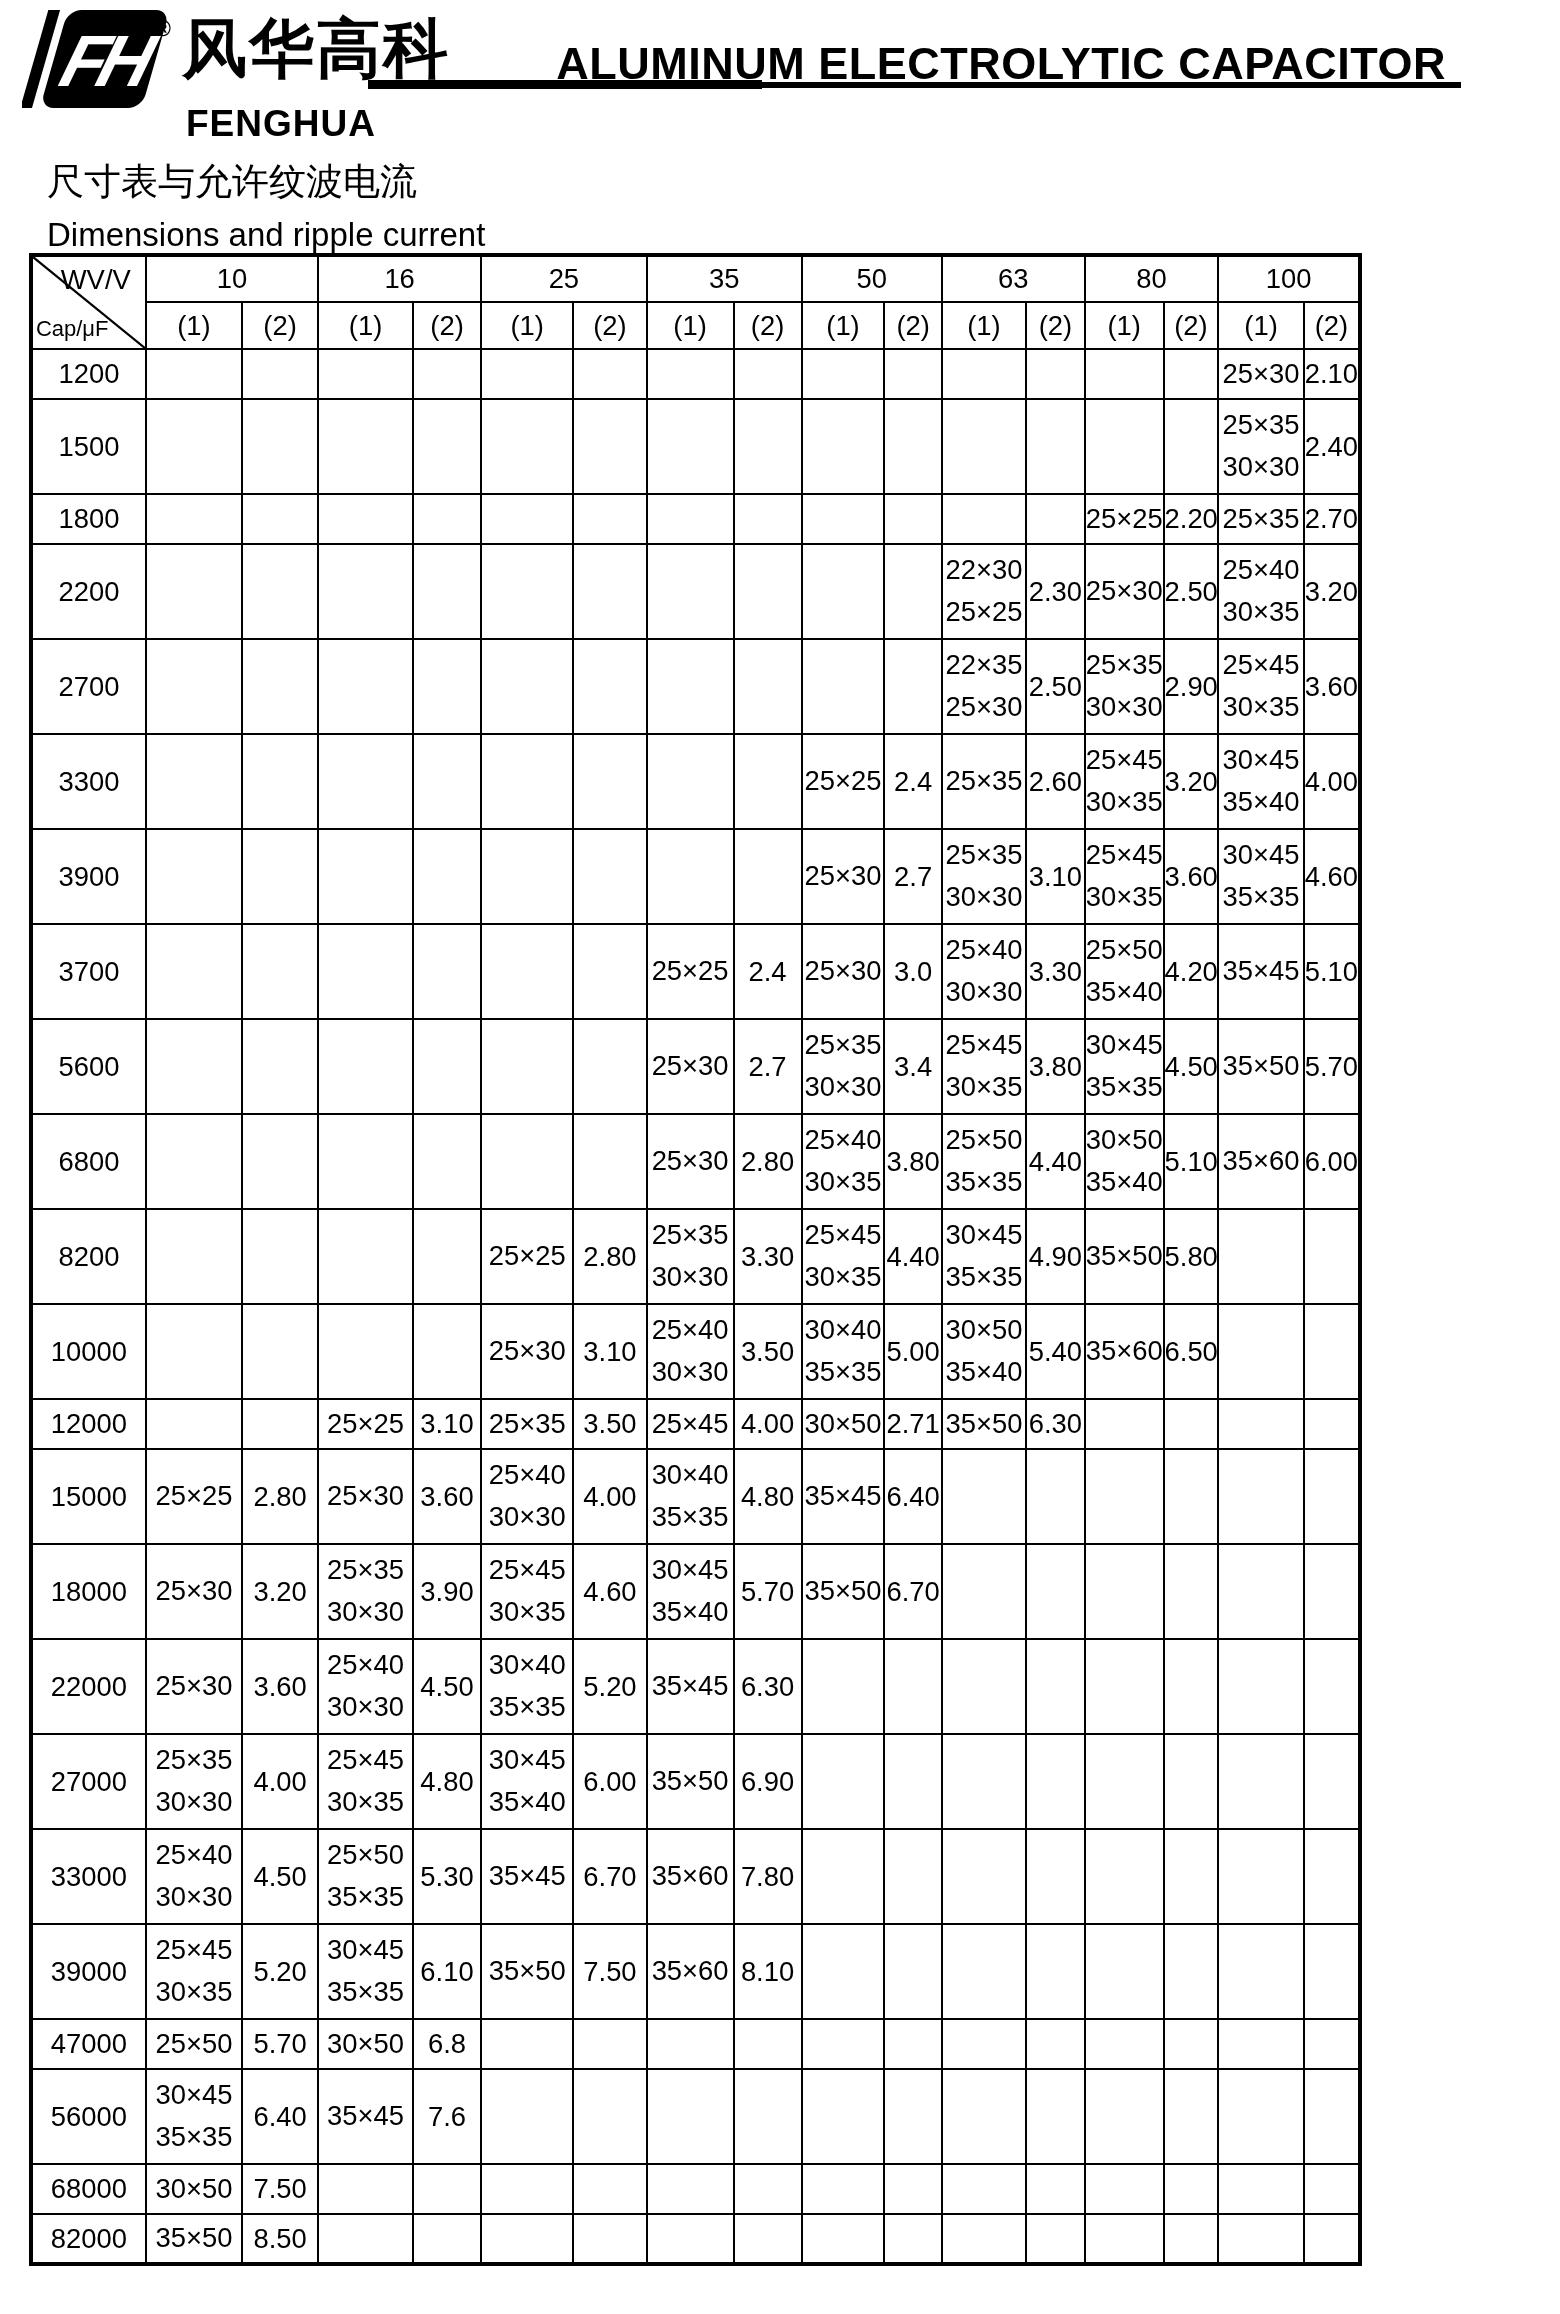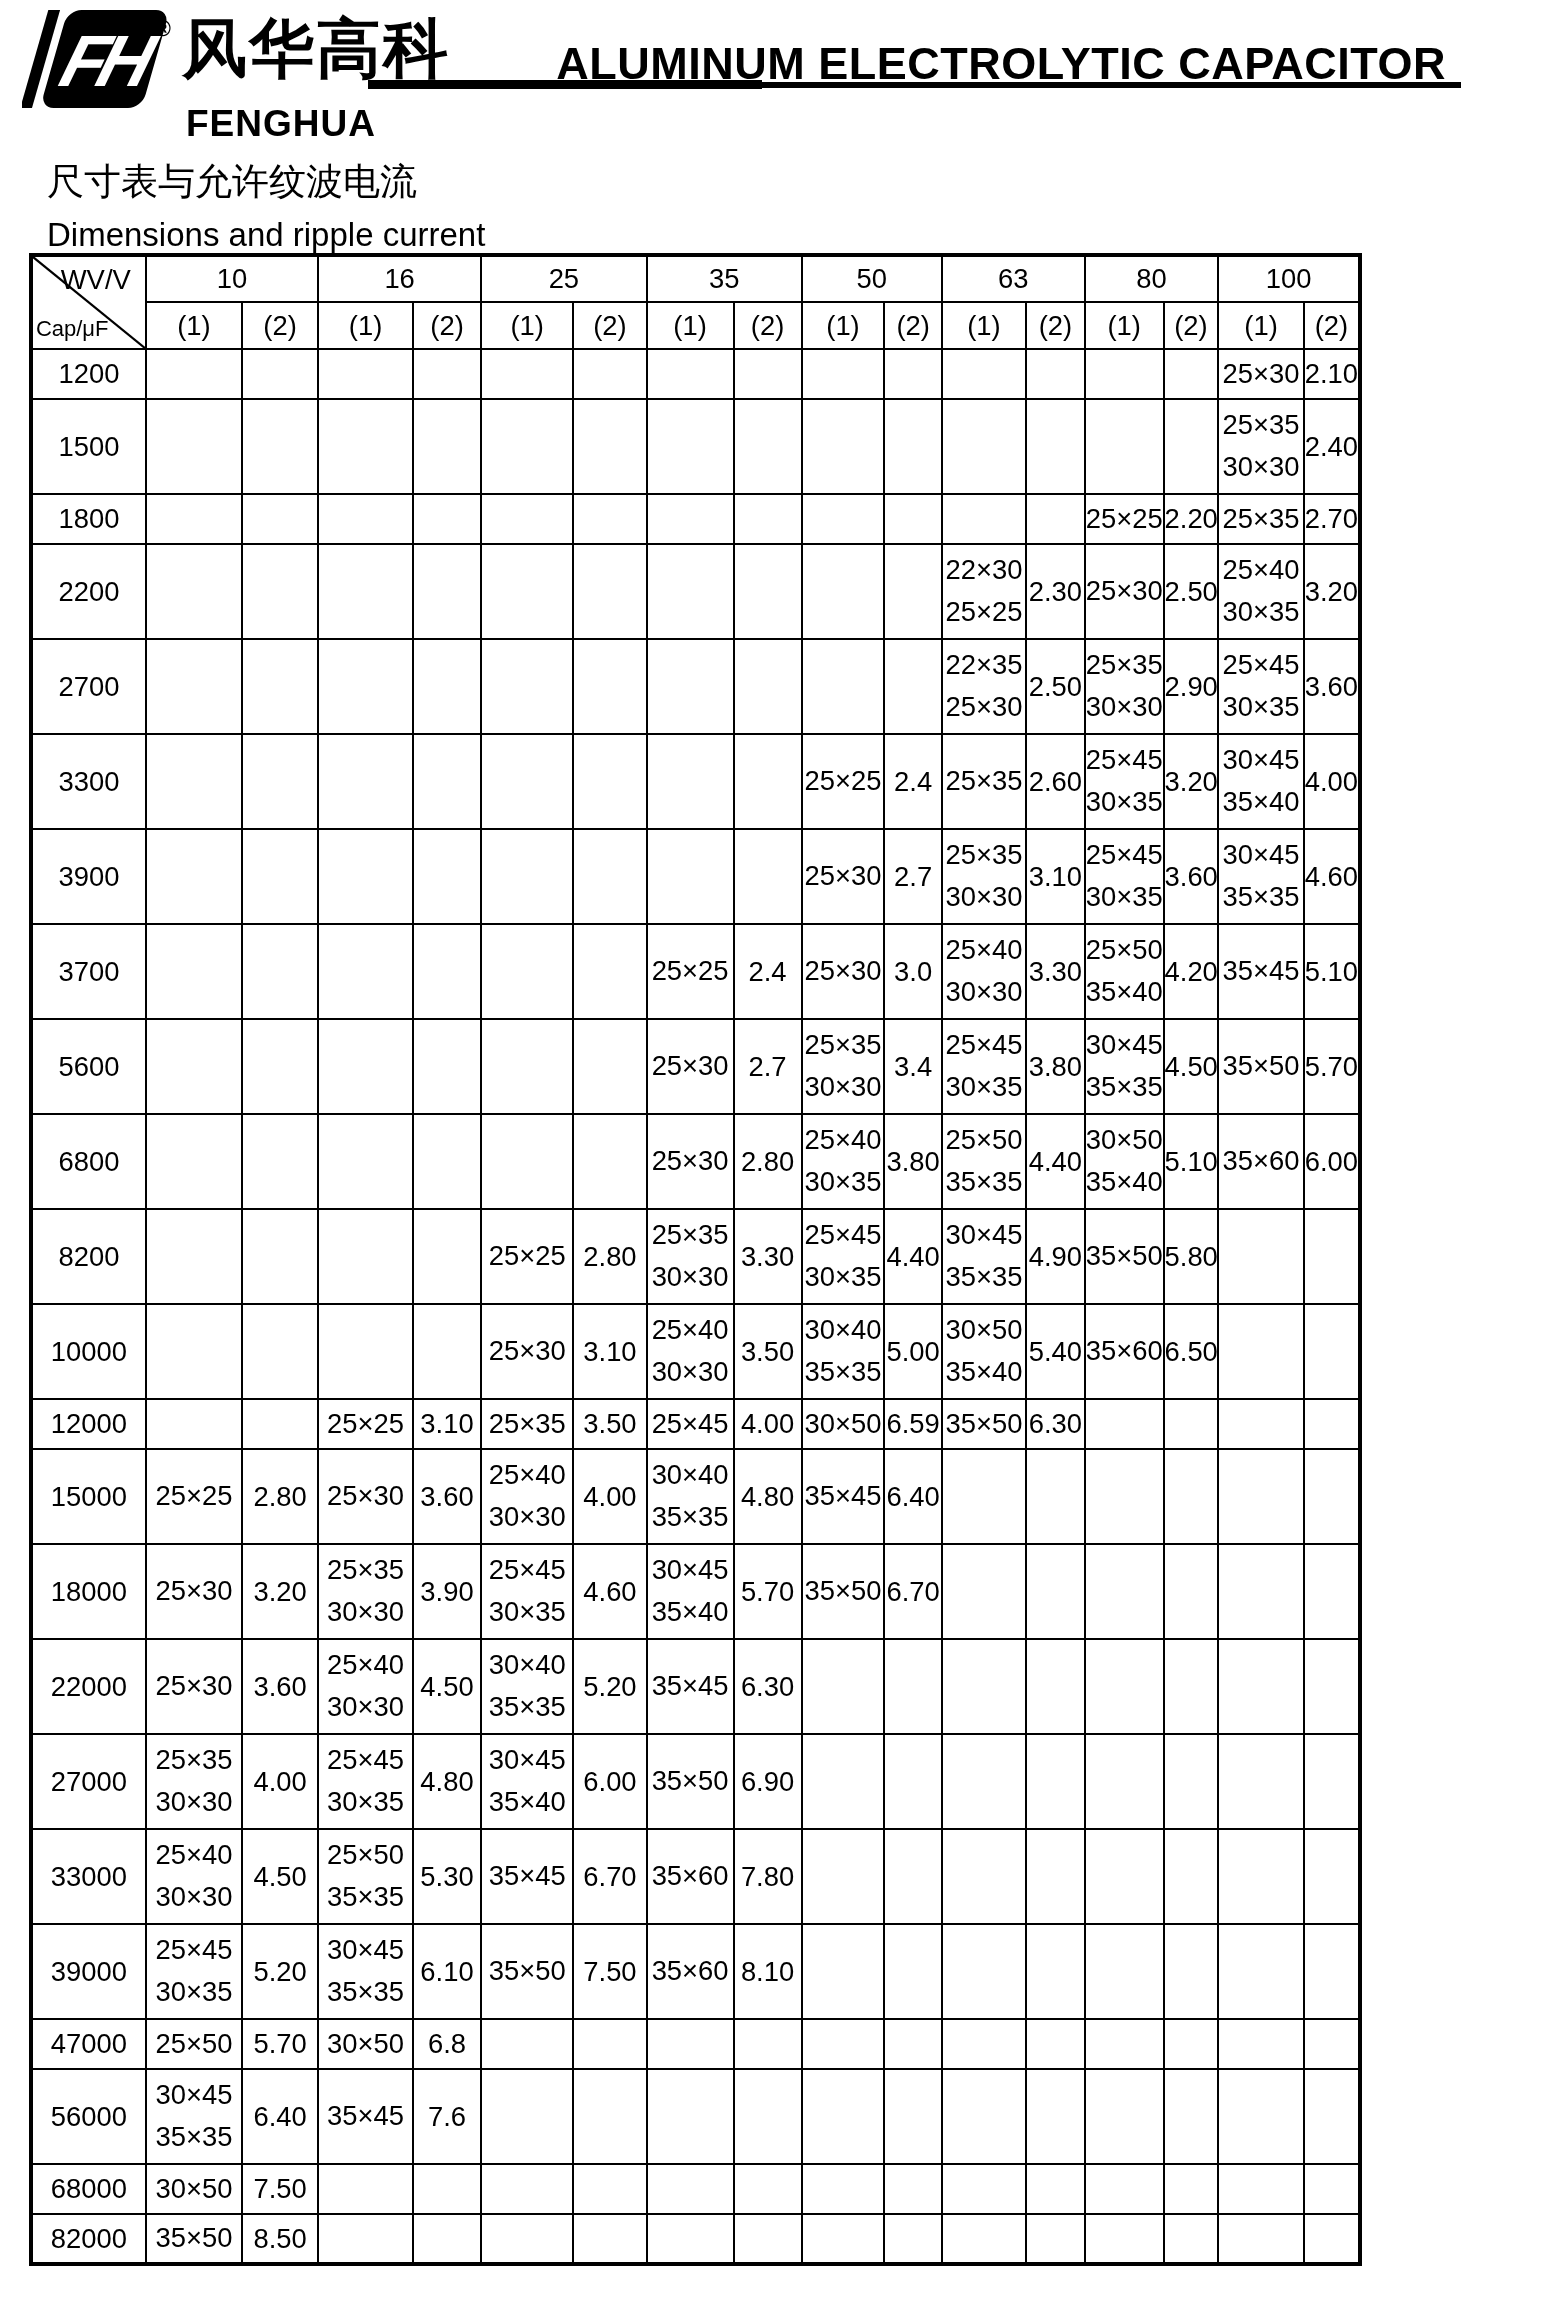--- a/index.html
+++ b/index.html
@@ -468,21 +468,21 @@
           <div class="dim-line">25×35</div>
         </td>
         <td>3.50</td>
         <td>
           <div class="dim-line">25×45</div>
         </td>
         <td>4.00</td>
         <td>
           <div class="dim-line">30×50</div>
         </td>
-        <td>6.59</td>
+        <td>2.71</td>
         <td>
           <div class="dim-line">35×50</div>
         </td>
         <td>6.30</td>
         <td></td>
         <td></td>
         <td></td>
         <td></td>
       </tr>
       <tr class="tall">

